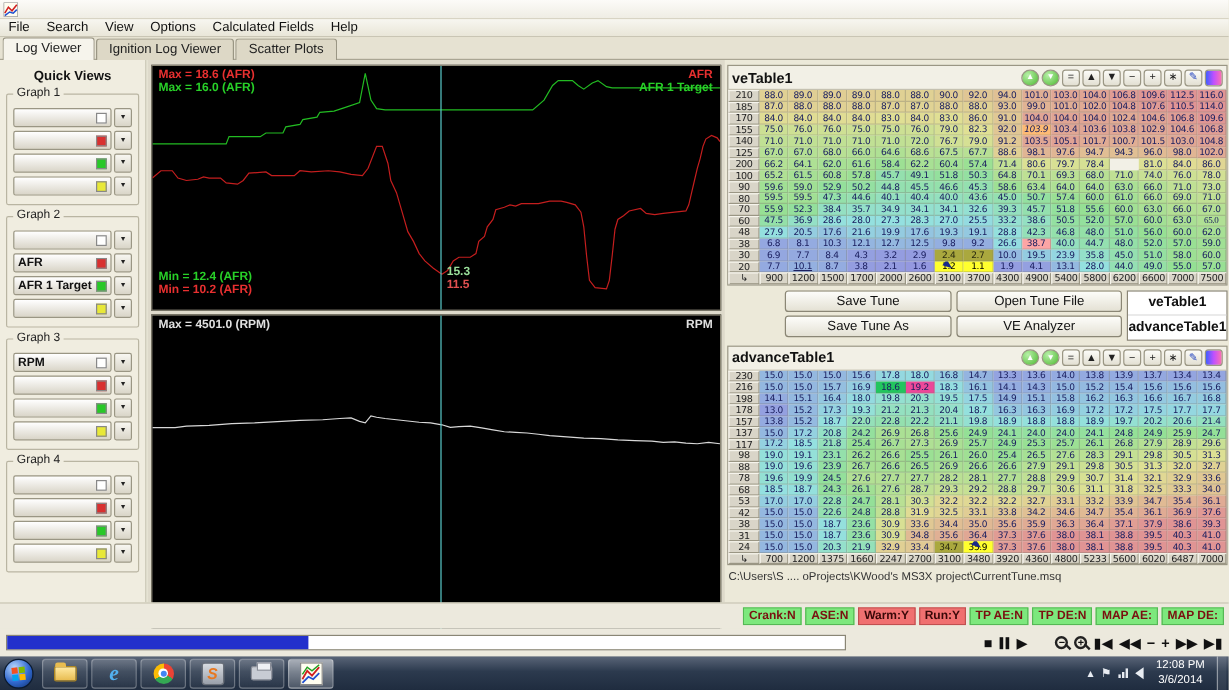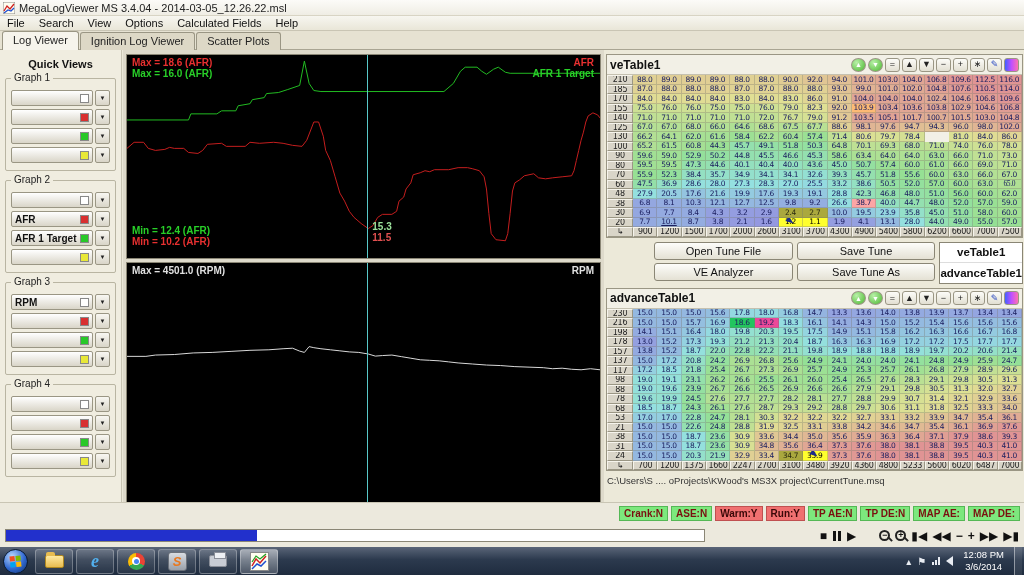--- a/index.html
+++ b/index.html
@@ -112,21 +112,20 @@
 <body>
 
 <div id="app">
 
   <div class="titlebar">
     <svg width="12" height="12">
         <rect x="0" y="0" width="12" height="12" fill="#fffdf0" stroke="#888"></rect>
         <polyline points="1,9 4,4 7,7 11,2" fill="none" stroke="#d02020" stroke-width="1.3"></polyline>
         <polyline points="1,11 5,8 8,9 11,6" fill="none" stroke="#2050d0" stroke-width="1.3"></polyline>
       </svg>
-    <span class="t-text">MegaLogViewer MS 3.4.04 - 2014-03-05_12.26.22.msl</span>
   </div>
 
   <div class="menubar">
       <span>File</span>
       <span>Search</span>
       <span>View</span>
       <span>Options</span>
       <span>Calculated Fields</span>
       <span>Help</span>
     </div>
@@ -419,21 +418,21 @@
             <div class="tcell tlabel">155</div>
             <div class="tcell" style="background: rgb(204, 224, 148);">75.0</div>
             <div class="tcell" style="background: rgb(206, 224, 148);">76.0</div>
             <div class="tcell" style="background: rgb(206, 224, 148);">76.0</div>
             <div class="tcell" style="background: rgb(204, 224, 148);">75.0</div>
             <div class="tcell" style="background: rgb(204, 224, 148);">75.0</div>
             <div class="tcell" style="background: rgb(206, 224, 148);">76.0</div>
             <div class="tcell" style="background: rgb(214, 224, 148);">79.0</div>
             <div class="tcell" style="background: rgb(224, 224, 148);">82.3</div>
             <div class="tcell" style="background: rgb(224, 198, 148);">92.0</div>
-            <div class="tcell" style="background: #fdba74;">103.9</div>
+            <div class="tcell" style="background: #fdba74; font-style: italic;">103.9</div>
             <div class="tcell" style="background: rgb(224, 166, 148);">103.4</div>
             <div class="tcell" style="background: rgb(224, 166, 148);">103.6</div>
             <div class="tcell" style="background: rgb(224, 166, 148);">103.8</div>
             <div class="tcell" style="background: rgb(224, 167, 148);">102.9</div>
             <div class="tcell" style="background: rgb(224, 163, 148);">104.6</div>
             <div class="tcell" style="background: rgb(224, 157, 148);">106.8</div>
             <div class="tcell tlabel">140</div>
             <div class="tcell" style="background: rgb(192, 224, 148);">71.0</div>
             <div class="tcell" style="background: rgb(192, 224, 148);">71.0</div>
             <div class="tcell" style="background: rgb(192, 224, 148);">71.0</div>
@@ -460,42 +459,42 @@
             <div class="tcell" style="background: rgb(182, 224, 148);">67.5</div>
             <div class="tcell" style="background: rgb(184, 224, 148);">67.7</div>
             <div class="tcell" style="background: rgb(224, 208, 148);">88.6</div>
             <div class="tcell" style="background: rgb(224, 181, 148);">98.1</div>
             <div class="tcell" style="background: rgb(224, 182, 148);">97.6</div>
             <div class="tcell" style="background: rgb(224, 190, 148);">94.7</div>
             <div class="tcell" style="background: rgb(224, 191, 148);">94.3</div>
             <div class="tcell" style="background: rgb(224, 187, 148);">96.0</div>
             <div class="tcell" style="background: rgb(224, 181, 148);">98.0</div>
             <div class="tcell" style="background: rgb(224, 170, 148);">102.0</div>
-            <div class="tcell tlabel">130</div>
+            <div class="tcell tlabel">200</div>
             <div class="tcell" style="background: rgb(179, 224, 148);">66.2</div>
             <div class="tcell" style="background: rgb(174, 224, 148);">64.1</div>
             <div class="tcell" style="background: rgb(167, 224, 148);">62.0</div>
             <div class="tcell" style="background: rgb(166, 224, 148);">61.6</div>
             <div class="tcell" style="background: rgb(157, 224, 148);">58.4</div>
             <div class="tcell" style="background: rgb(168, 224, 148);">62.2</div>
             <div class="tcell" style="background: rgb(163, 224, 148);">60.4</div>
             <div class="tcell" style="background: rgb(155, 224, 148);">57.4</div>
             <div class="tcell" style="background: rgb(194, 224, 148);">71.4</div>
             <div class="tcell" style="background: rgb(219, 224, 148);">80.6</div>
             <div class="tcell" style="background: rgb(216, 224, 148);">79.7</div>
             <div class="tcell" style="background: rgb(213, 224, 148);">78.4</div>
             <div class="tcell" style="background: #22c55e; margin-top: 24px;">79.9</div>
             <div class="tcell" style="background: rgb(220, 224, 148);">81.0</div>
             <div class="tcell" style="background: rgb(224, 220, 148);">84.0</div>
             <div class="tcell" style="background: rgb(224, 214, 148);">86.0</div>
             <div class="tcell tlabel">100</div>
             <div class="tcell" style="background: rgb(176, 224, 148);">65.2</div>
             <div class="tcell" style="background: rgb(166, 224, 148);">61.5</div>
             <div class="tcell" style="background: rgb(165, 224, 148);">60.8</div>
-            <div class="tcell" style="background: rgb(156, 224, 148);">44.3</div>
+            <div class="tcell" style="background: rgb(156, 224, 148);">57.8</div>
             <div class="tcell" style="background: rgb(148, 224, 174);">45.7</div>
             <div class="tcell" style="background: rgb(148, 224, 165);">49.1</div>
             <div class="tcell" style="background: rgb(148, 224, 157);">51.8</div>
             <div class="tcell" style="background: rgb(148, 224, 161);">50.3</div>
             <div class="tcell" style="background: rgb(175, 224, 148);">64.8</div>
             <div class="tcell" style="background: rgb(190, 224, 148);">70.1</div>
             <div class="tcell" style="background: rgb(187, 224, 148);">69.3</div>
             <div class="tcell" style="background: rgb(184, 224, 148);">68.0</div>
             <div class="tcell" style="background: rgb(192, 224, 148);">71.0</div>
             <div class="tcell" style="background: rgb(200, 224, 148);">74.0</div>
@@ -652,26 +651,26 @@
             <div class="tcell tlabel">5800</div>
             <div class="tcell tlabel">6200</div>
             <div class="tcell tlabel">6600</div>
             <div class="tcell tlabel">7000</div>
             <div class="tcell tlabel">7500</div>
           </div>
         </div>
       <div class="tunebuttons">
         <div class="tb-left"></div>
         <div class="tb-col">
+          <div class="tunebtn">Save Tune</div>
+          <div class="tunebtn">Save Tune As</div>
+        </div>
+        <div class="tb-col">
           <div class="tunebtn">Open Tune File</div>
           <div class="tunebtn">VE Analyzer</div>
-        </div>
-        <div class="tb-col">
-          <div class="tunebtn">Save Tune</div>
-          <div class="tunebtn">Save Tune As</div>
         </div>
         <div class="tablelist">
           <div class="tl-item">veTable1</div>
           <div class="tl-item">advanceTable1</div>
         </div>
       </div>
       <div class="tablepanel" id="adv-panel">
           <div class="tp-header">
             <span class="tp-title">advanceTable1</span>
             <div class="toolbar">
@@ -885,21 +884,21 @@
             <div class="tcell" style="background: rgb(224, 216, 148);">32.2</div>
             <div class="tcell" style="background: rgb(224, 216, 148);">32.2</div>
             <div class="tcell" style="background: rgb(224, 216, 148);">32.2</div>
             <div class="tcell" style="background: rgb(224, 210, 148);">32.7</div>
             <div class="tcell" style="background: rgb(224, 205, 148);">33.1</div>
             <div class="tcell" style="background: rgb(224, 204, 148);">33.2</div>
             <div class="tcell" style="background: rgb(224, 196, 148);">33.9</div>
             <div class="tcell" style="background: rgb(224, 186, 148);">34.7</div>
             <div class="tcell" style="background: rgb(224, 179, 148);">35.4</div>
             <div class="tcell" style="background: rgb(224, 171, 148);">36.1</div>
-            <div class="tcell tlabel">21</div>
+            <div class="tcell tlabel">42</div>
             <div class="tcell" style="background: rgb(148, 184, 224);">15.0</div>
             <div class="tcell" style="background: rgb(148, 184, 224);">15.0</div>
             <div class="tcell" style="background: rgb(148, 224, 176);">22.6</div>
             <div class="tcell" style="background: rgb(148, 224, 151);">24.8</div>
             <div class="tcell" style="background: rgb(192, 224, 148);">28.8</div>
             <div class="tcell" style="background: rgb(224, 219, 148);">31.9</div>
             <div class="tcell" style="background: rgb(224, 213, 148);">32.5</div>
             <div class="tcell" style="background: rgb(224, 205, 148);">33.1</div>
             <div class="tcell" style="background: rgb(224, 198, 148);">33.8</div>
             <div class="tcell" style="background: rgb(224, 192, 148);">34.2</div>

